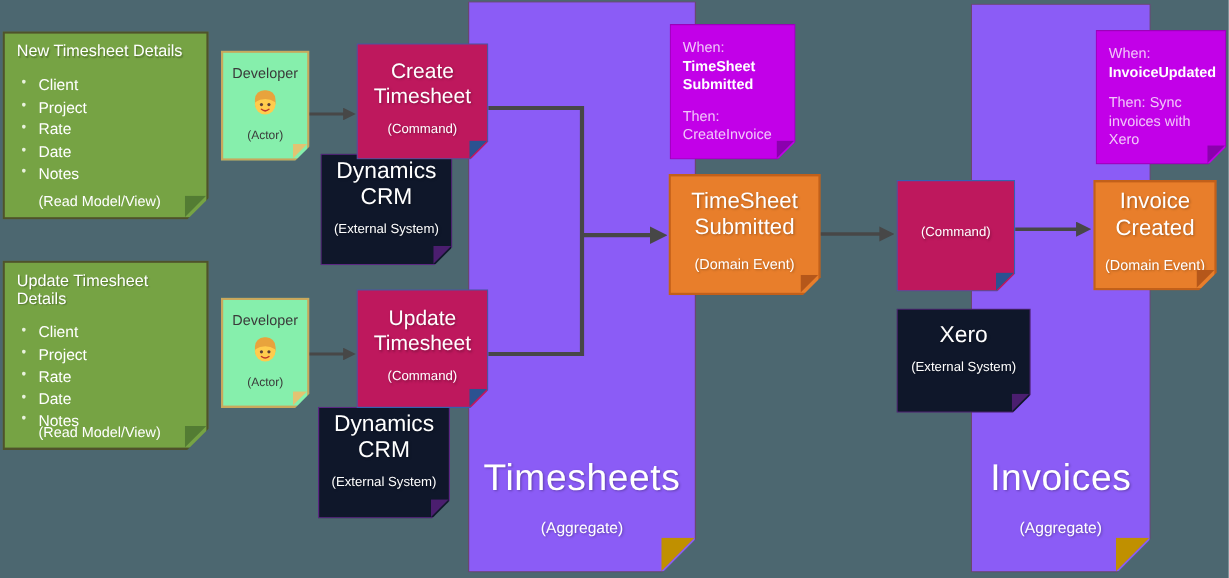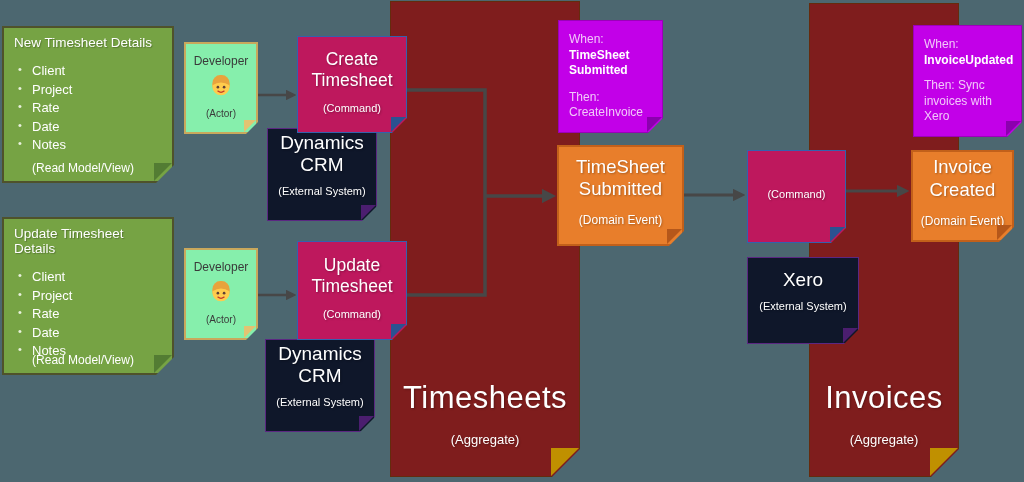--- a/index.html
+++ b/index.html
@@ -55,21 +55,21 @@
   .strong{color:#fff;font-weight:bold;}
   .p-gap{height:14px;}
 
   
   .event{background:#E87E2B;border:2px solid #C2601A;align-items:center;justify-content:center;gap:13px;padding:4px 4px 12px 4px;}
   .event .fold{background:#B5571A;}
   .ev-title{font-size:18.5px;line-height:1.2;text-align:center;}
   .ev-type{font-size:12px;text-align:center;}
 
   
-  .agg{--fs:28px;background:#7f1d1d;border:1px solid rgba(80,55,0,.55);
+  .agg{--fs:28px;background:#8b5cf6;border:1px solid rgba(80,55,0,.55);
        align-items:center;justify-content:flex-end;gap:16px;padding-bottom:29px;}
   .agg .fold{background:#C09000;}
   .agg-title{font-size:31px;letter-spacing:.5px;}
   .agg-type{font-size:13px;}
 
   
   .connectors{position:absolute;left:0;top:0;z-index:20;pointer-events:none;}
   .z1{z-index:1;} .z2{z-index:2;} .z3{z-index:3;} .z4{z-index:4;}
 </style>
 </head>

